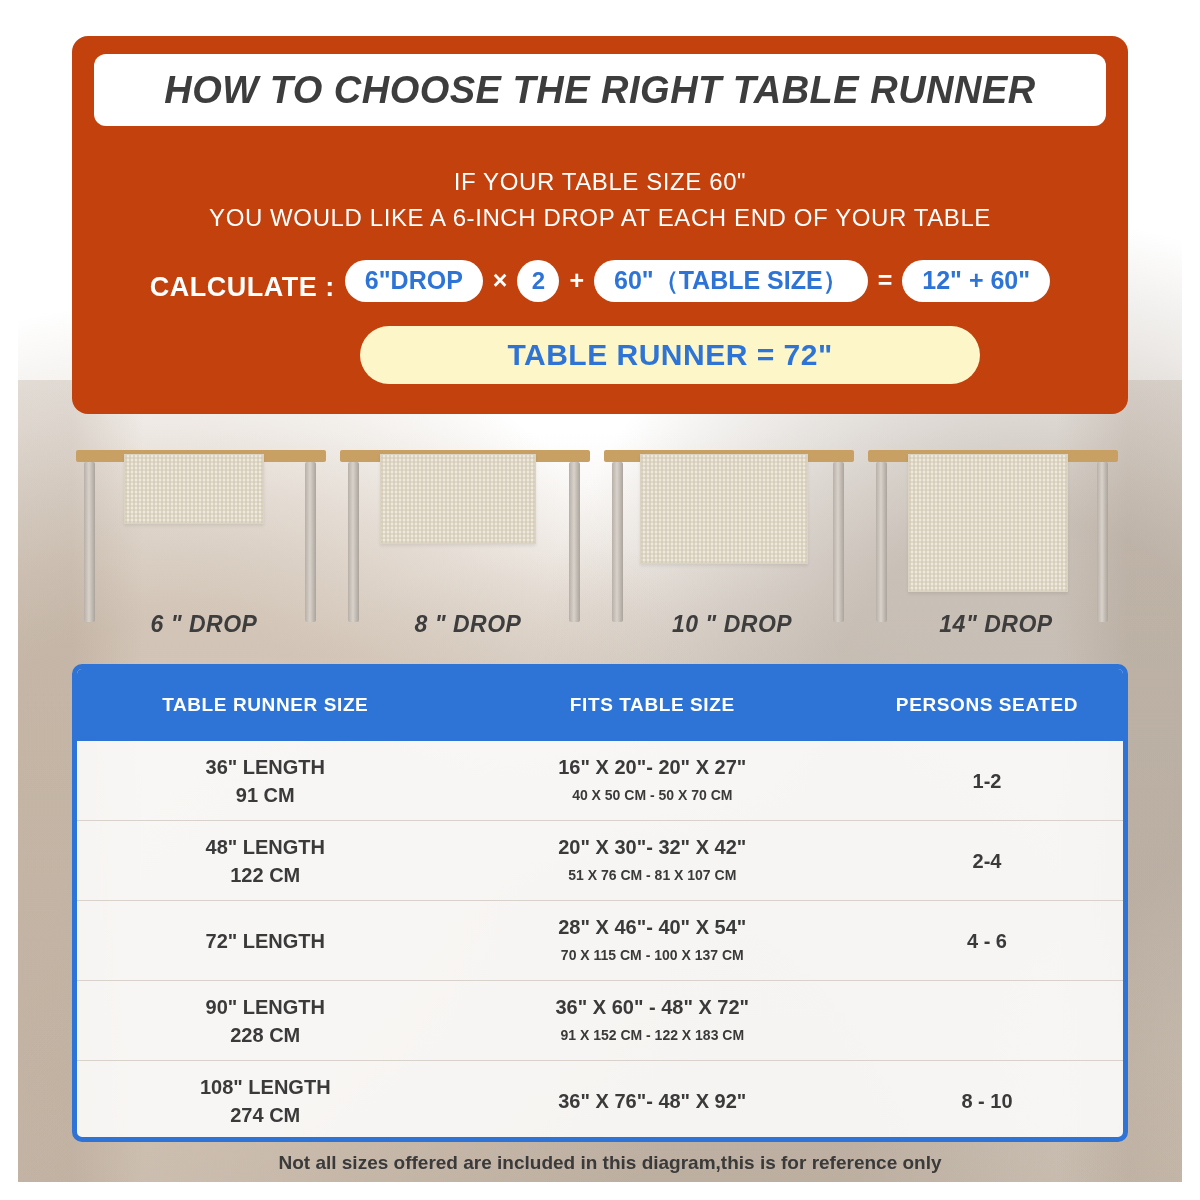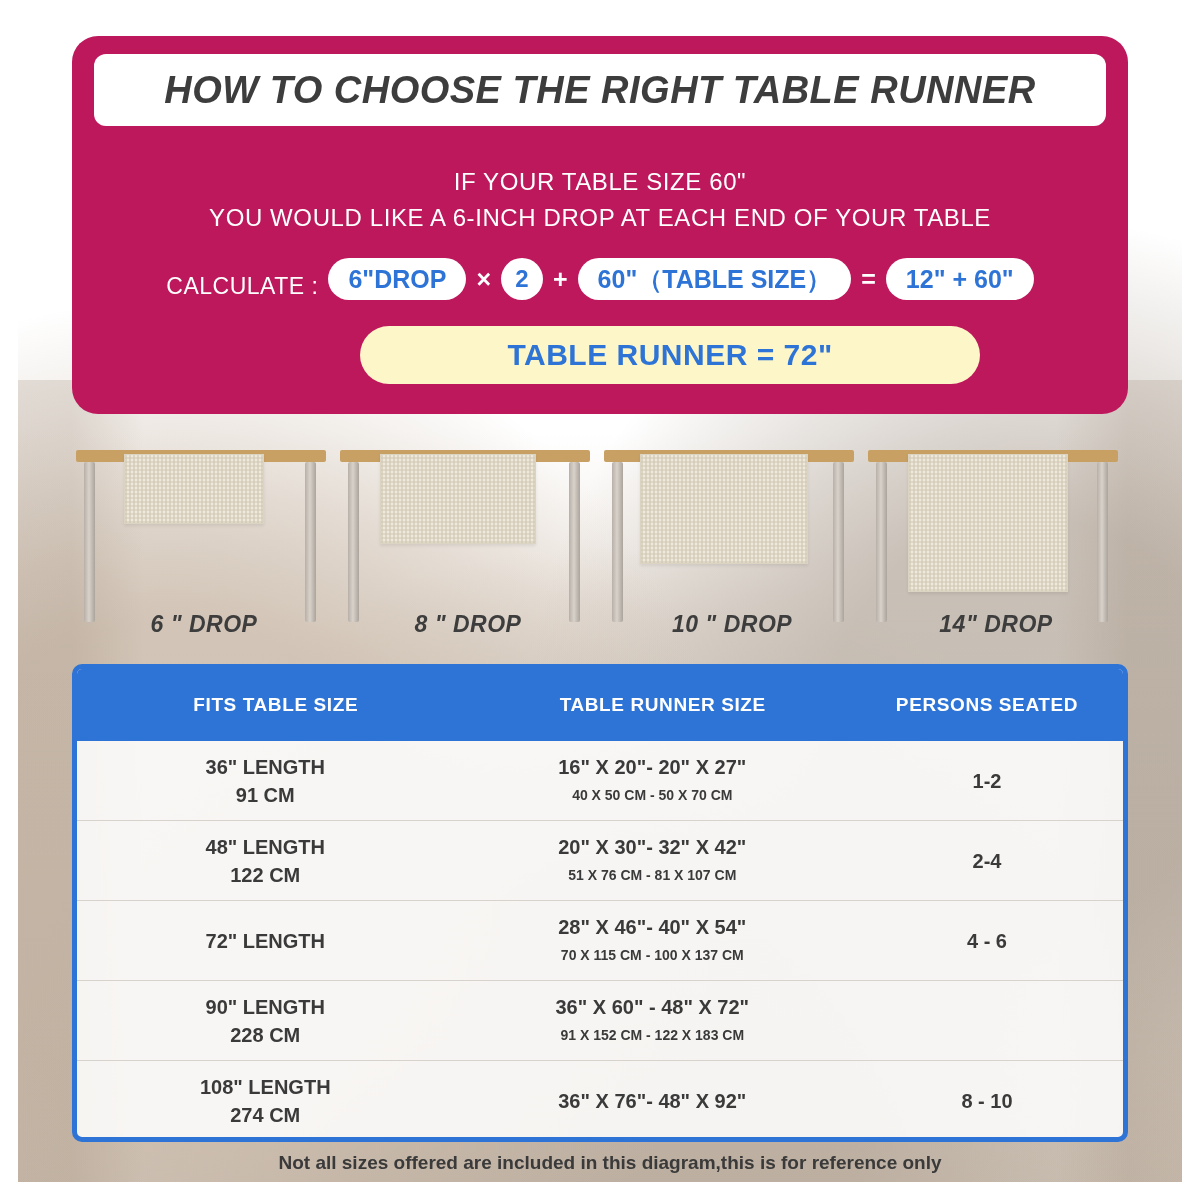--- a/index.html
+++ b/index.html
@@ -34,22 +34,22 @@
   .white-frame {
     position: absolute; inset: 0;
     border: 18px solid #ffffff;
     pointer-events: none;
   }
 
   
   .hero {
     position: absolute;
     left: 72px; top: 36px; width: 1056px; height: 378px;
-    background: #be185d;
-    border-radius: 26px;
+    background: #c2410c;
+    border-radius: 16px;
   }
   .hero-title-bar {
     position: absolute; left: 22px; top: 18px; right: 22px; height: 72px;
     background: #ffffff;
     border-radius: 12px;
     display: flex; align-items: center; justify-content: center;
   }
   .hero-title {
     font-size: 38px; font-weight: 800; font-style: italic;
     color: #3d3d3d; letter-spacing: .5px; white-space: nowrap;
@@ -57,21 +57,21 @@
   .hero-sub {
     position: absolute; left: 0; right: 0; top: 128px;
     text-align: center; color: #ffffff;
     font-size: 24px; line-height: 36px; letter-spacing: .6px;
   }
   .calc-row {
     position: absolute; left: 0; right: 0; top: 222px;
     display: flex; align-items: center; justify-content: center; gap: 10px;
   }
   .calc-label {
-    color: #ffffff; font-size: 23px; font-weight: 400; letter-spacing: .5px; margin-top: 14px;
+    color: #ffffff; font-size: 27px; font-weight: 700; letter-spacing: .5px; margin-top: 14px;
   }
   .pill {
     background: #ffffff; color: #2d74d6;
     border-radius: 26px; height: 42px;
     display: flex; align-items: center; justify-content: center;
     font-size: 25px; font-weight: 700; padding: 0 20px; white-space: nowrap;
   }
   .pill.circle { width: 42px; padding: 0; border-radius: 50%; font-size: 24px; }
   .op { color: #ffffff; font-size: 25px; font-weight: 700; }
   .result-bar {
@@ -209,22 +209,22 @@
       <div class="leg l"></div>
       <div class="leg r"></div>
       <div class="runner" style="left:44px;width:160px;height:138px;"></div>
       <div class="drop-label">14" DROP</div>
     </div>
 
   </div>
 
   <div class="table-card">
     <div class="thead">
+      <div class="th c1">TABLE RUNNER SIZE</div>
       <div class="th c2">FITS TABLE SIZE</div>
-      <div class="th c1">TABLE RUNNER SIZE</div>
       <div class="th c3">PERSONS SEATED</div>
     </div>
 
     <div class="trow">
       <div class="cell c1">
         <div>36" LENGTH</div>
         <div>91 CM</div>
       </div>
       <div class="cell c2">
         <div>16" X 20"- 20" X 27"</div>

